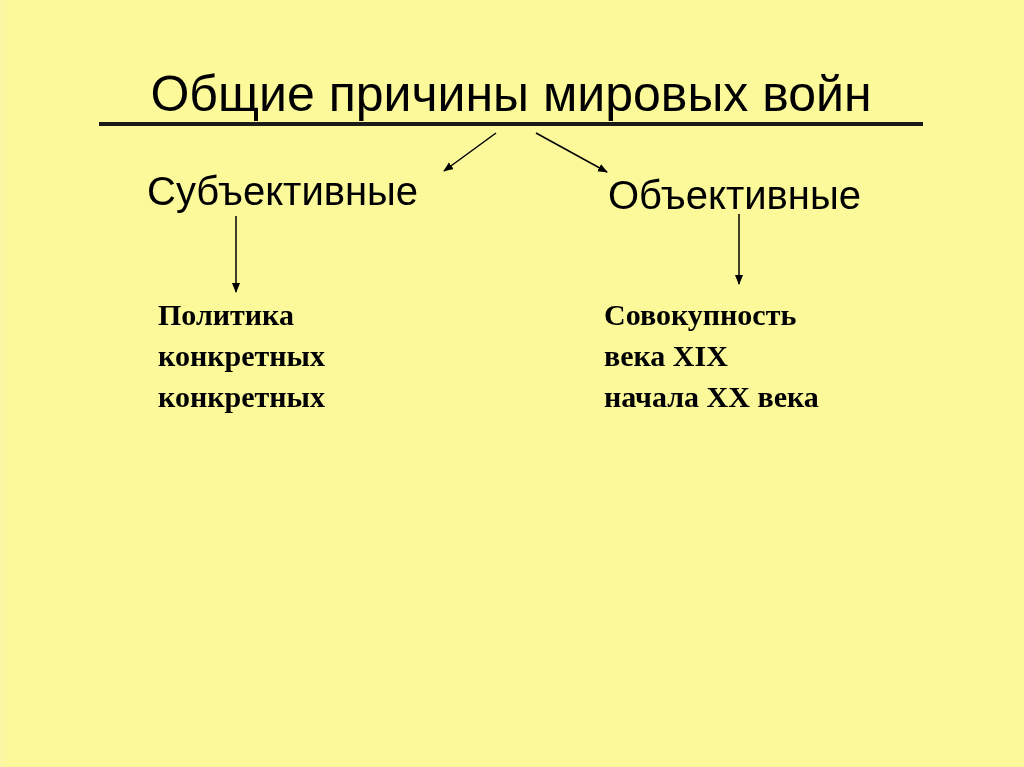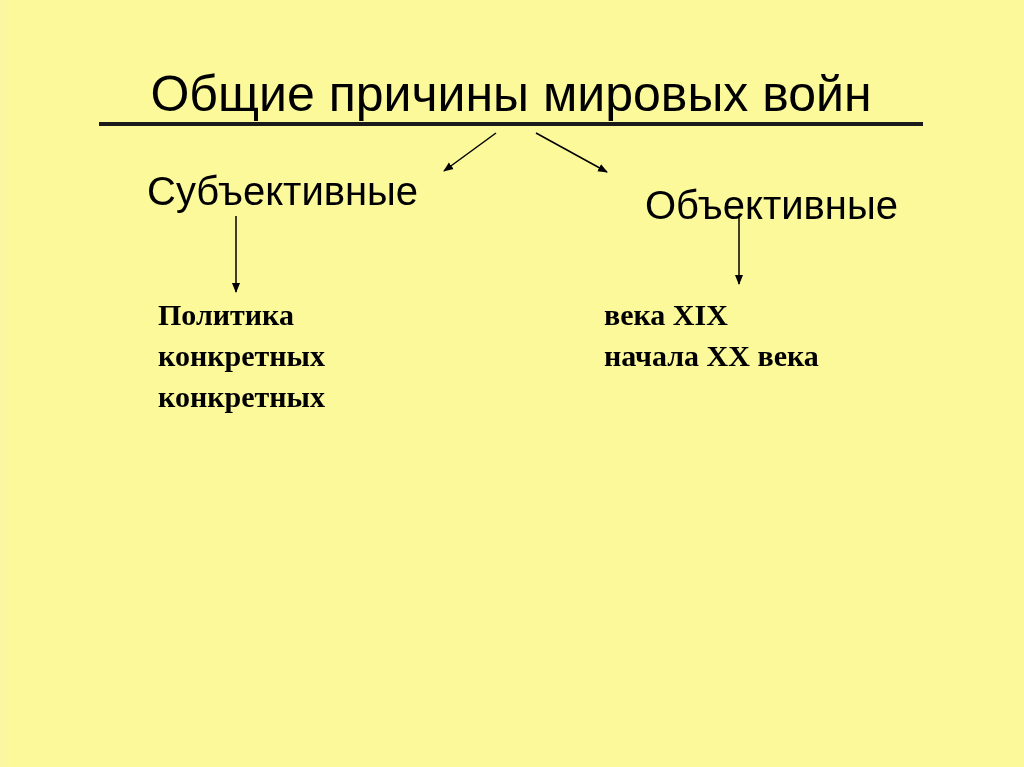--- a/index.html
+++ b/index.html
@@ -15,21 +15,21 @@
     .title {
       position: absolute; left: 100px; top: 64px; width: 822px;
       font-size: 50px; line-height: 60px; white-space: nowrap;
       text-align: center;
     }
     .title-rule { position: absolute; left: 99px; top: 122px; width: 824px; height: 4px; background: #1a1a1a; }
     .branch {
       position: absolute; font-size: 40px; line-height: 48px; white-space: nowrap;
     }
     .branch.left { left: 119px; top: 167px; margin-left: 28px; }
-    .branch.right { left: 645px; top: 171px; margin-top: 10px; }
+    .branch.right { left: 608px; top: 171px; }
     .leaf {
       position: absolute; font-weight: bold; font-size: 30px; line-height: 41px; font-family: Liberation Serif, serif;
     }
     .leaf.left { left: 158px; top: 294px; }
     .leaf.right { left: 604px; top: 294px; }
     .leaf div { white-space: nowrap; }
     svg.connectors { position: absolute; left: 0; top: 0; width: 1024px; height: 767px; pointer-events: none; }
   </style>
 </head>
 <body>
@@ -62,15 +62,16 @@
 <div class="branch left">Субъективные</div>
 <div class="branch right">Объективные</div>
 
 <div class="leaf left">
   <div>Политика</div>
   <div>конкретных</div>
   <div>конкретных</div>
 </div>
 
 <div class="leaf right">
+  <div>Совокупность</div>
   <div>века XIX</div>
   <div>начала XX века</div>
 </div>
 
 </body></html>

